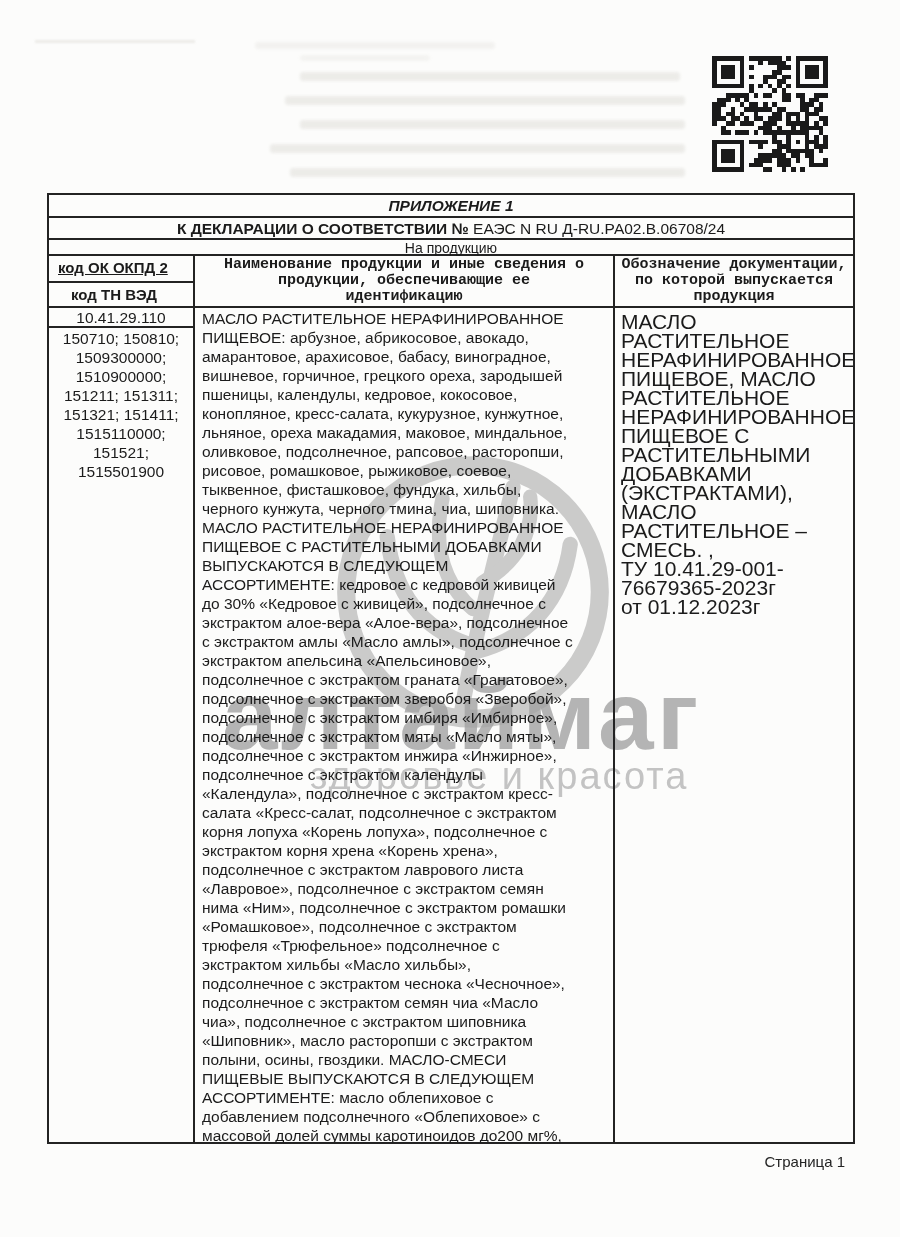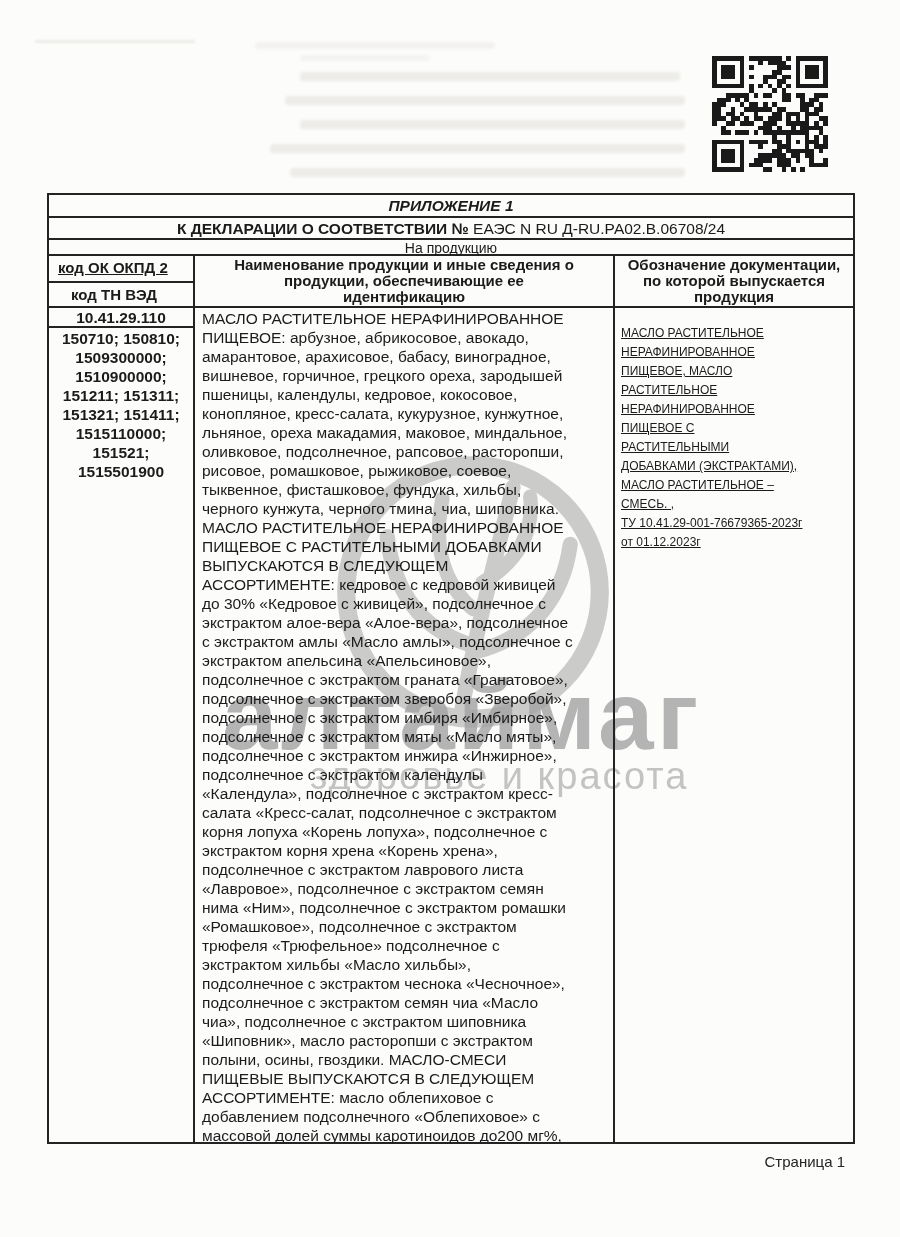--- a/index.html
+++ b/index.html
@@ -54,31 +54,31 @@
   }
   .cell { overflow:hidden; }
   .cl { border-left:2px solid #232323; }
   .bt { border-top:2px solid #232323; }
 
   .hcol1 { display:flex; flex-direction:column; font-weight:bold; font-size:15px; }
   .hcol1 .c1a { height:25px; line-height:24px; padding-left:9px;text-decoration:underline; }
   .hcol1 .c1b { flex:1; line-height:23px; padding-left:22px; border-top:2px solid #232323; }
   .hmid, .hright {
     display:flex; align-items:center; justify-content:center; text-align:center;
-    font-weight:bold; font-size:15px; line-height:16.2px; white-space:pre-line;
-  }
-
-  .bcol1 { font-size:15.5px; text-align:center;font-weight:bold; }
+    font-weight:bold; font-size:15px; line-height:16.2px; white-space:pre-line;font-family:Liberation Mono, monospace;
+  }
+
+  .bcol1 { font-size:15.5px; text-align:center; }
   .bcol1 .okpd { height:20px; line-height:20px; border-bottom:2px solid #232323; }
   .bcol1 .tnved { line-height:19px; padding-top:1px; white-space:pre-line; }
   .bmid {
     font-size:15.5px; line-height:19px; padding:1px 18px 0 7px; white-space:pre-line;
   }
   .bright {
-    font-size:12px; line-height:19px; padding:16px 2px 0 6px; white-space:pre-line;text-decoration:underline;
+    font-size:21px; line-height:19px; padding:4px 2px 0 6px; white-space:pre-line;
   }
 
   .page-number {
     position:absolute; top:1153px; right:55px;
     font-size:15px; color:#242424; z-index:2;
   }
 </style>
 </head>
 <body>
 

